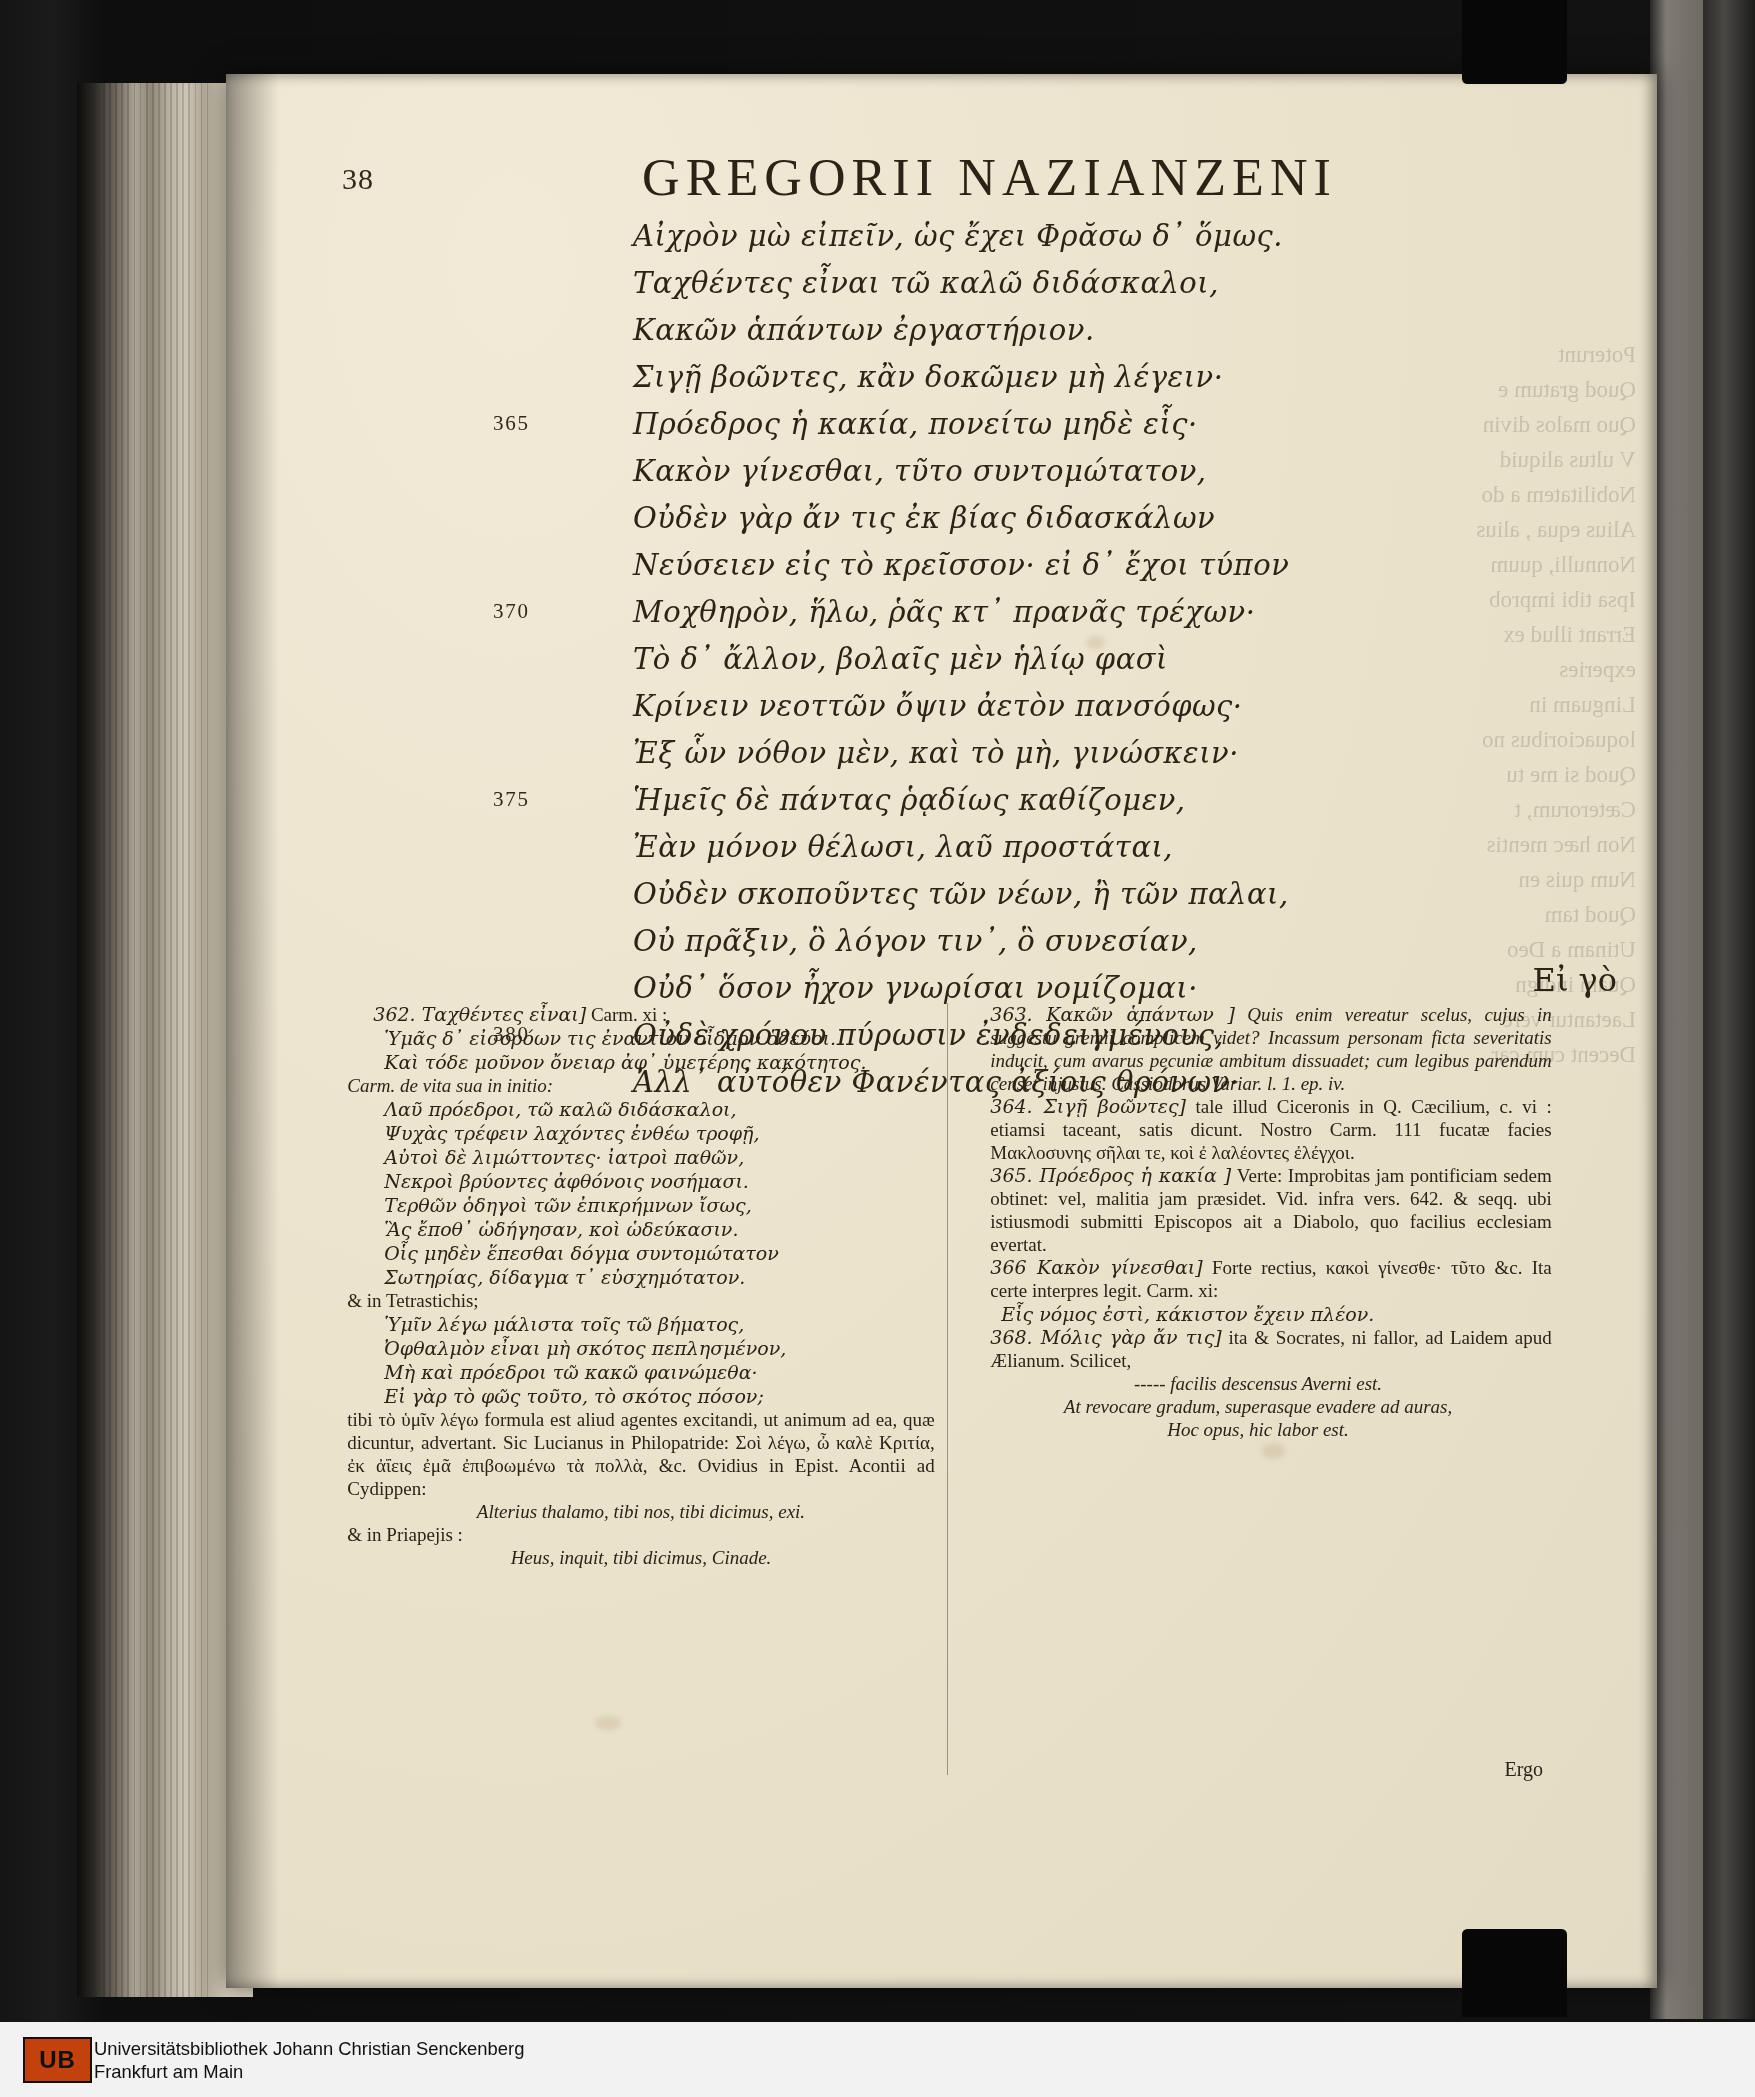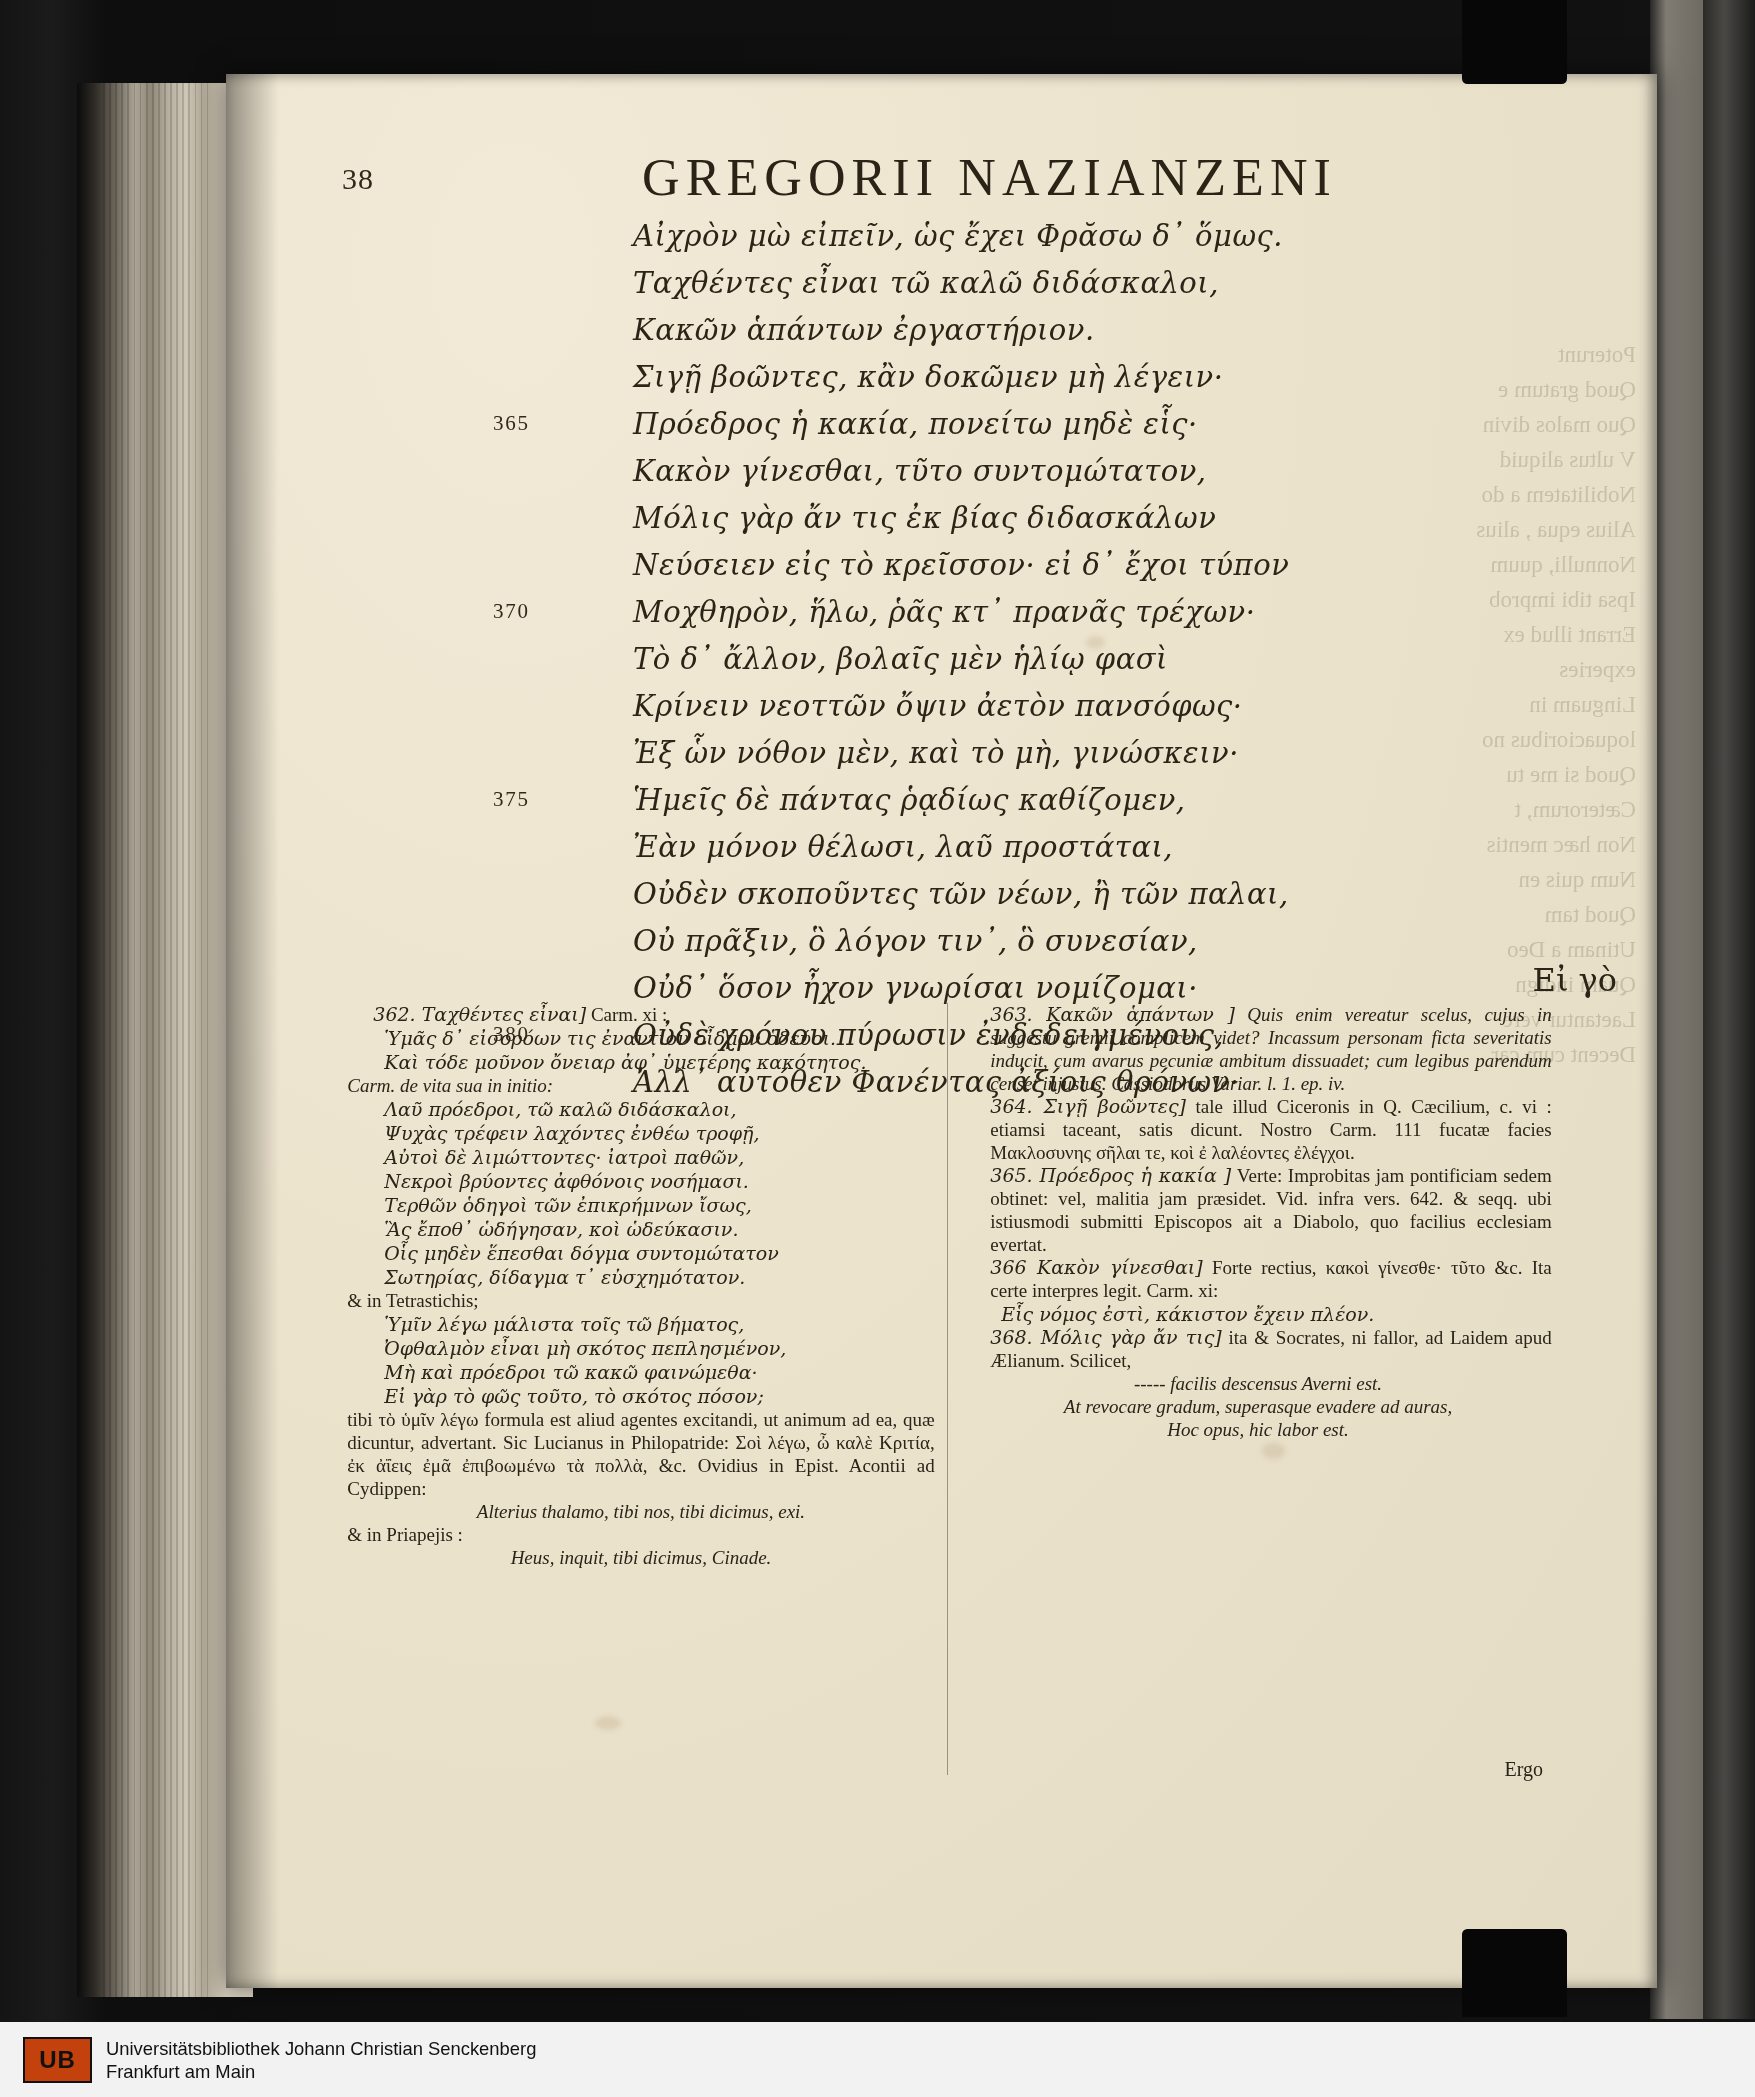--- a/index.html
+++ b/index.html
@@ -121,21 +121,21 @@
   #footer{
     position:absolute;left:0;bottom:0;width:1756px;height:75px;
     background:#f2f2f2;display:flex;align-items:center;padding-left:23px;
   }
   #ub-logo{
     width:65px;height:42px;border:2.6px solid #111;display:flex;align-items:center;justify-content:center;
     font-family:"Liberation Sans",sans-serif;font-weight:bold;font-size:24px;letter-spacing:0.9px;color:#111;
     background:#c2410c;
   }
   #ub-text{
-    margin-left:14px;font-family:"Liberation Sans",sans-serif;font-size:18.4px;line-height:23px;color:#111;
+    margin-left:2px;font-family:"Liberation Sans",sans-serif;font-size:18.4px;line-height:23px;color:#111;
   }
   
   .clamp{position:absolute;background:#070707;}
 </style>
 </head>
 <body>
 
 <div id="scan">
   <div id="right-page-edge"></div>
   <div id="right-sliver"></div>
@@ -181,21 +181,21 @@
         <div id="folio">38</div>
         <div id="running-title">GREGORII NAZIANZENI</div>
 
         <div id="verse">
           <div class="vline"><span class="vnum"></span><span>Αἰχρὸν μὼ εἰπεῖν, ὡς ἔχει Φρᾰσω δ᾽ ὅμως.</span></div>
           <div class="vline"><span class="vnum"></span><span>Ταχθέντες εἶναι τῶ καλῶ διδάσκαλοι,</span></div>
           <div class="vline"><span class="vnum"></span><span>Κακῶν ἁπάντων ἐργαστήριον.</span></div>
           <div class="vline"><span class="vnum"></span><span>Σιγῇ βοῶντες, κἂν δοκῶμεν μὴ λέγειν·</span></div>
           <div class="vline"><span class="vnum">365</span><span>Πρόεδρος ἡ κακία, πονείτω μηδὲ εἷς·</span></div>
           <div class="vline"><span class="vnum"></span><span>Κακὸν γίνεσθαι, τῦτο συντομώτατον,</span></div>
-          <div class="vline"><span class="vnum"></span><span>Μόλις γὰρ ἄν τις ἐκ βίας διδασκάλων</span></div>
+          <div class="vline"><span class="vnum"></span><span>Οὐδὲν γὰρ ἄν τις ἐκ βίας διδασκάλων</span></div>
           <div class="vline"><span class="vnum"></span><span>Νεύσειεν εἰς τὸ κρεῖσσον· εἰ δ᾽ ἔχοι τύπον</span></div>
           <div class="vline"><span class="vnum">370</span><span>Μοχθηρὸν, ἥλω, ῥᾶς κτ᾽ πρανᾶς τρέχων·</span></div>
           <div class="vline"><span class="vnum"></span><span>Τὸ δ᾽ ἄλλον, βολαῖς μὲν ἡλίῳ φασὶ</span></div>
           <div class="vline"><span class="vnum"></span><span>Κρίνειν νεοττῶν ὄψιν ἀετὸν πανσόφως·</span></div>
           <div class="vline"><span class="vnum"></span><span>Ἐξ ὧν νόθον μὲν, καὶ τὸ μὴ, γινώσκειν·</span></div>
           <div class="vline"><span class="vnum">375</span><span>Ἡμεῖς δὲ πάντας ῥᾳδίως καθίζομεν,</span></div>
           <div class="vline"><span class="vnum"></span><span>Ἐὰν μόνον θέλωσι, λαῦ προστάται,</span></div>
           <div class="vline"><span class="vnum"></span><span>Οὐδὲν σκοποῦντες τῶν νέων, ἢ τῶν παλαι,</span></div>
           <div class="vline"><span class="vnum"></span><span>Οὐ πρᾶξιν, ὃ λόγον τιν᾽, ὃ συνεσίαν,</span></div>
           <div class="vline"><span class="vnum"></span><span>Οὐδ᾽ ὅσον ἦχον γνωρίσαι νομίζομαι·</span></div>

